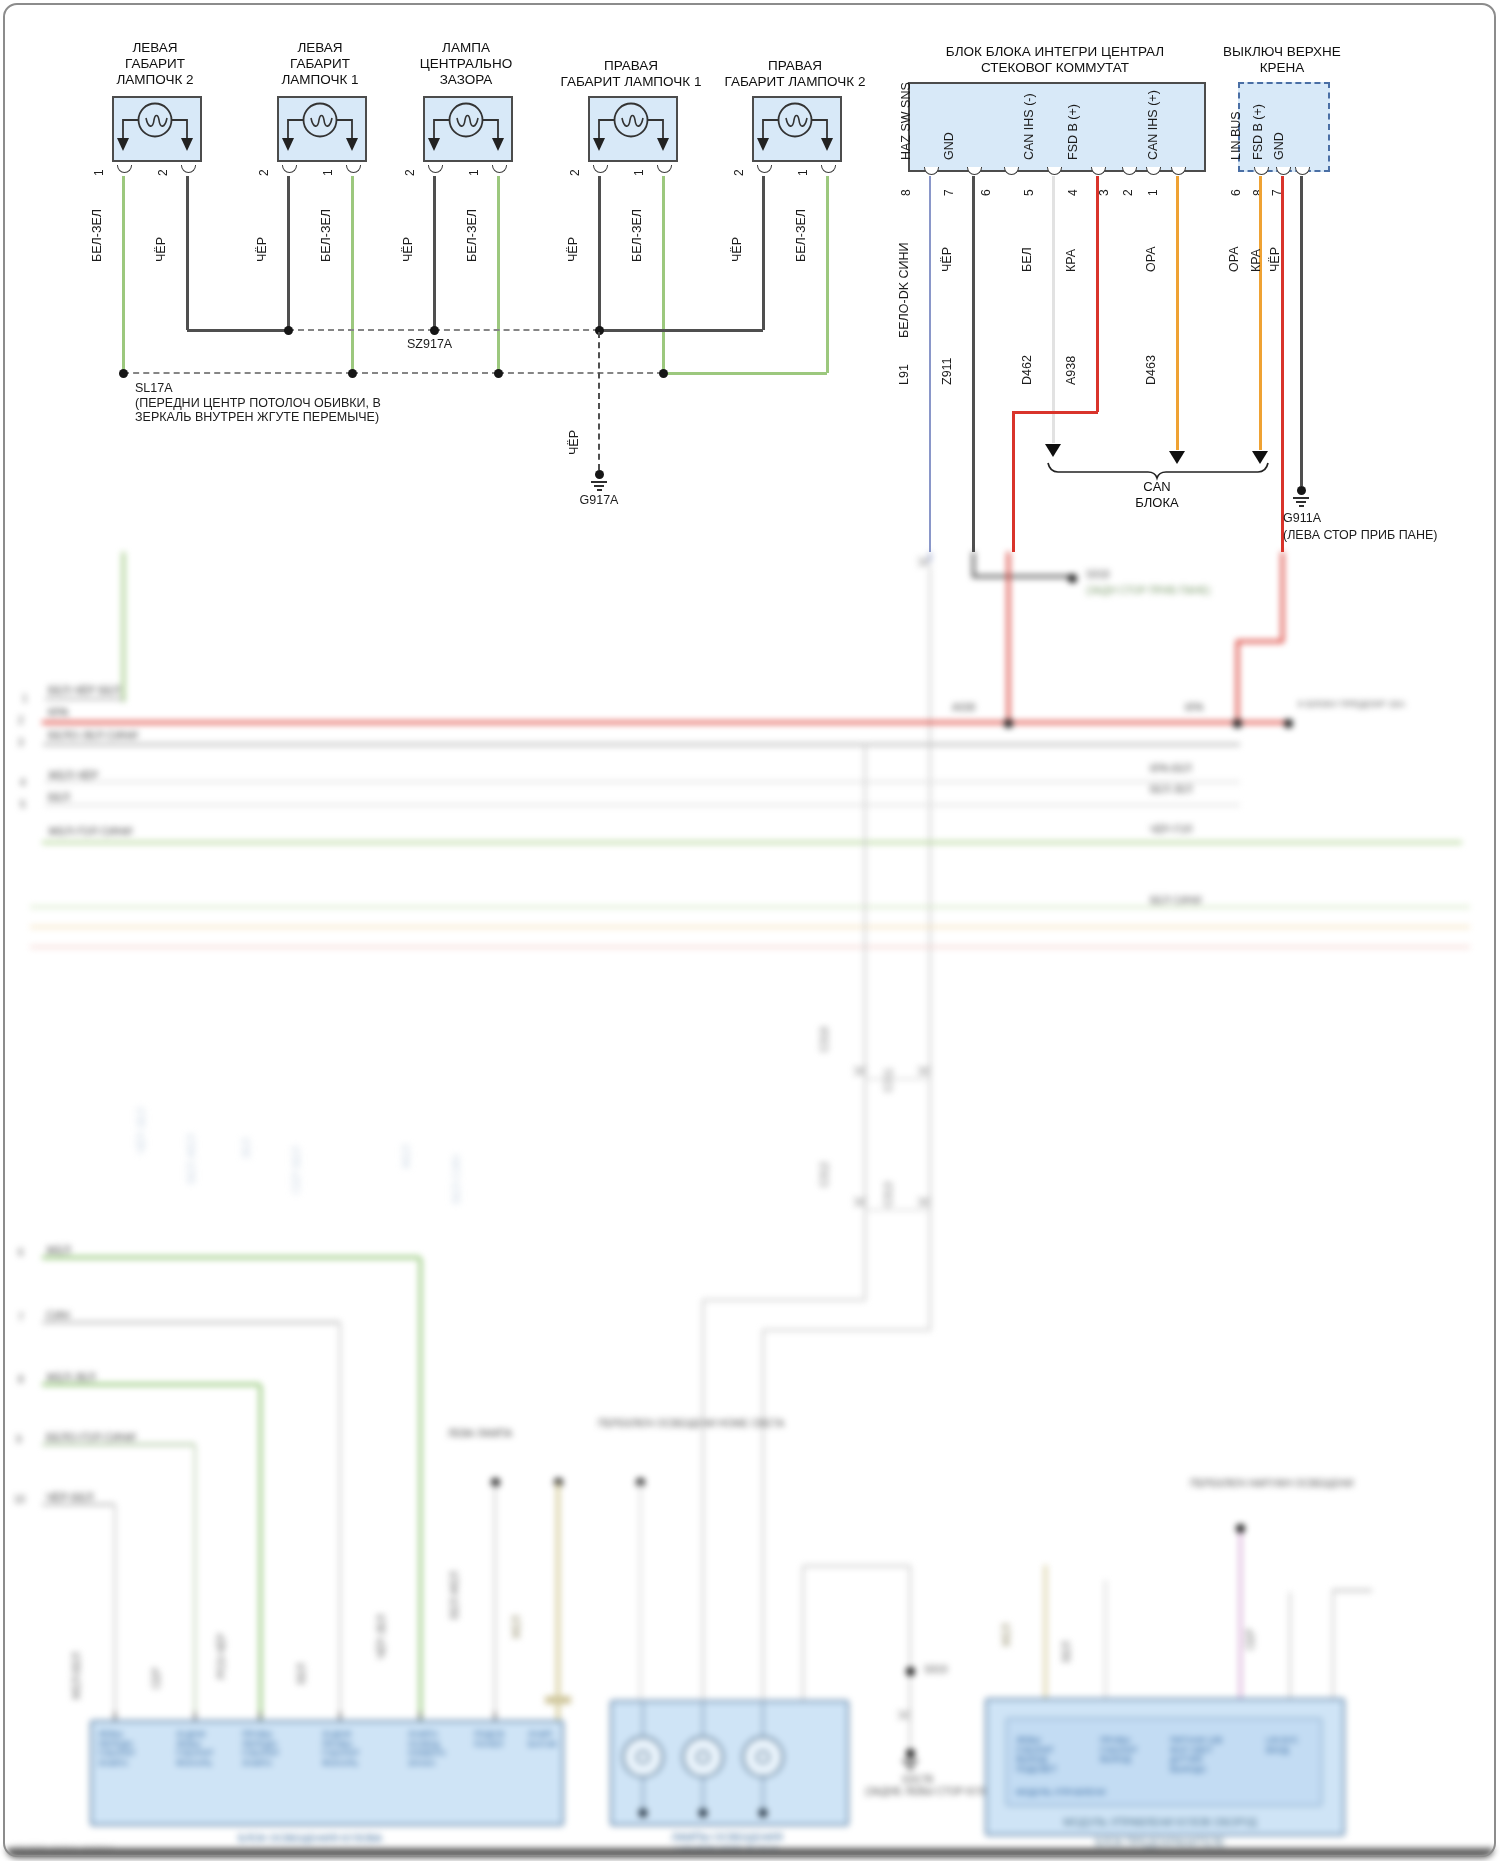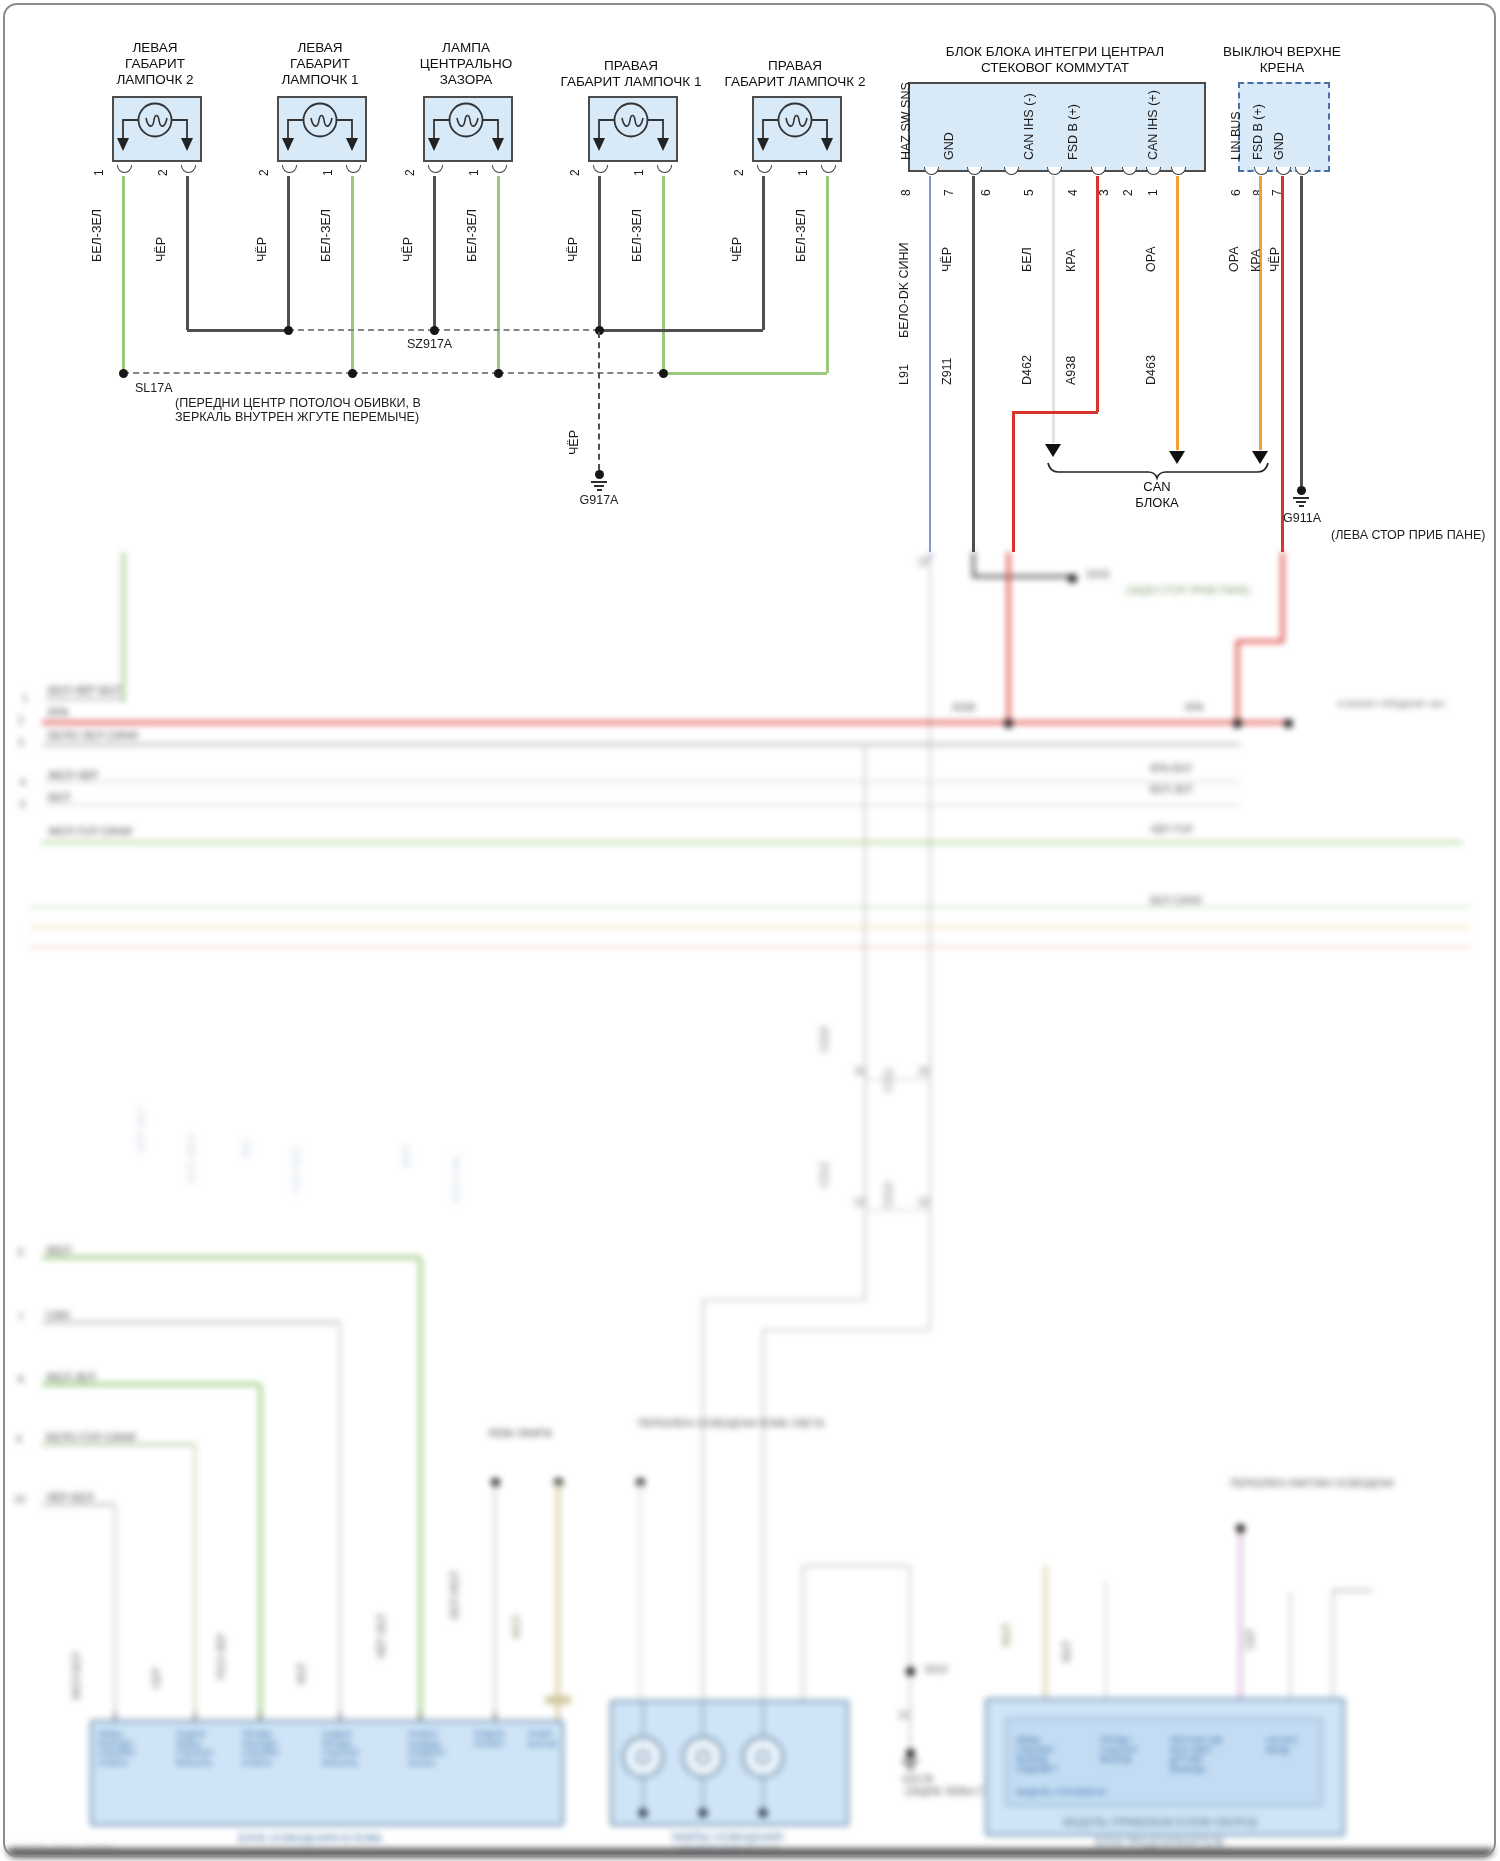--- a/index.html
+++ b/index.html
@@ -17,21 +17,21 @@
   .dsv{position:absolute;border-left:2.5px dashed #4f4f4f;}
   .dot{position:absolute;width:9px;height:9px;margin:-4.5px 0 0 -4.5px;border-radius:50%;background:#161616;}
   .cup{position:absolute;width:13px;height:7px;margin-left:-6.5px;border:1.7px solid #3c3c3c;border-top:none;
        border-radius:0 0 8px 8px;background:#fff;}
   .vl{position:absolute;transform:rotate(-90deg);transform-origin:left bottom;white-space:nowrap;
       font-size:12.5px;color:#1c1c1c;height:17px;line-height:17px;}
   .vn{position:absolute;transform:rotate(-90deg);transform-origin:left bottom;white-space:nowrap;
       font-size:12px;color:#1c1c1c;height:15px;line-height:15px;}
   .ttl{position:absolute;text-align:center;white-space:pre-line;font-size:13.5px;line-height:16px;color:#0f0f0f;}
   .lab{position:absolute;font-size:12.5px;color:#1c1c1c;white-space:nowrap;}
-  .pre{white-space:pre-line;margin-left:40px;}
+  .pre{white-space:pre-line;}
   .box{position:absolute;background:#d8e9f8;border:2px solid #4c4c4c;}
   .arrow{position:absolute;width:0;height:0;border-left:8px solid transparent;border-right:8px solid transparent;
          border-top:13px solid #101010;margin-left:-8px;}
   .gl{position:absolute;height:2px;background:#2e2e2e;}
   .conn{position:absolute;font-size:13px;color:#666;transform:rotate(90deg);letter-spacing:1px;}
   .blurwrap{position:absolute;left:0;top:552px;width:1500px;height:1309px;filter:blur(3px);}
   .bt{position:absolute;font-size:8.5px;line-height:9.5px;color:#35689f;white-space:pre-line;}
   .cap{position:absolute;text-align:center;font-size:10.5px;line-height:13px;color:#42719f;white-space:pre-line;}
   .bnum{position:absolute;font-size:10px;color:#555;}
   .blab{position:absolute;font-size:11px;color:#444;white-space:nowrap;}
@@ -242,21 +242,21 @@
     <path d="M13,8 Q15,17 23,17 L113,17 Q120,17 122,23 Q124,17 131,17 L223,17 Q231,17 233,8" fill="none" stroke="#222" stroke-width="1.7"></path>
   </svg>
   <div class="ttl" style="left:1132px;top:479px;width:50px;font-size:13px;">CAN
 БЛОКА</div>
 
   <span class="dot" style="left:1301px;top:490px;"></span>
   <div class="gl" style="left:1293px;top:497px;width:16px;"></div>
   <div class="gl" style="left:1296px;top:501px;width:10px;"></div>
   <div class="gl" style="left:1298.5px;top:505px;width:5px;"></div>
   <span class="lab" style="left:1283px;top:511px;">G911A</span>
-  <span class="lab" style="left:1331px;top:528px;">(ЛЕВА СТОР ПРИБ ПАНЕ)</span>
+  <span class="lab" style="left:1283px;top:528px;">(ЛЕВА СТОР ПРИБ ПАНЕ)</span>
 
   <div class="blurwrap">
 
     <div class="wv cg" style="left:121.5px;top:0;height:150px;"></div>
     <div class="wv cb" style="left:928.5px;top:0;height:10px;width:2.5px;"></div>
     <span class="conn" style="left:920px;top:3px;">)(</span>
     <div class="wv cl" style="left:928.5px;top:16px;height:762px;width:2.5px;"></div>
     <div class="wv ck" style="left:971.5px;top:0;height:25px;"></div>
     <div class="wh ck" style="left:971.5px;top:23px;width:100px;"></div>
     <span class="dot" style="left:1072px;top:26px;"></span>

